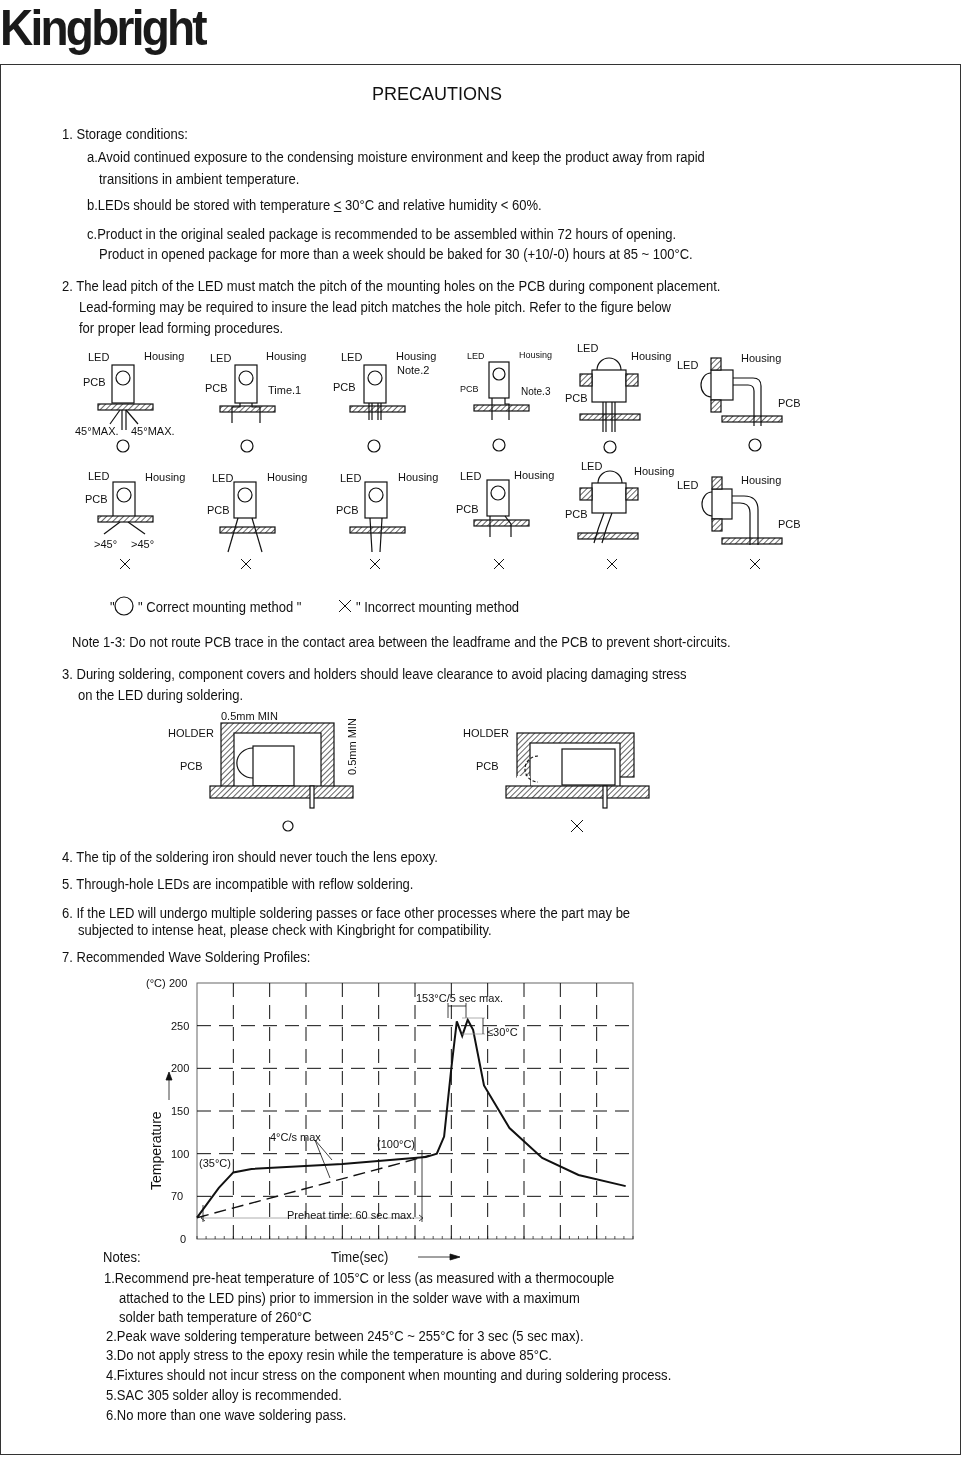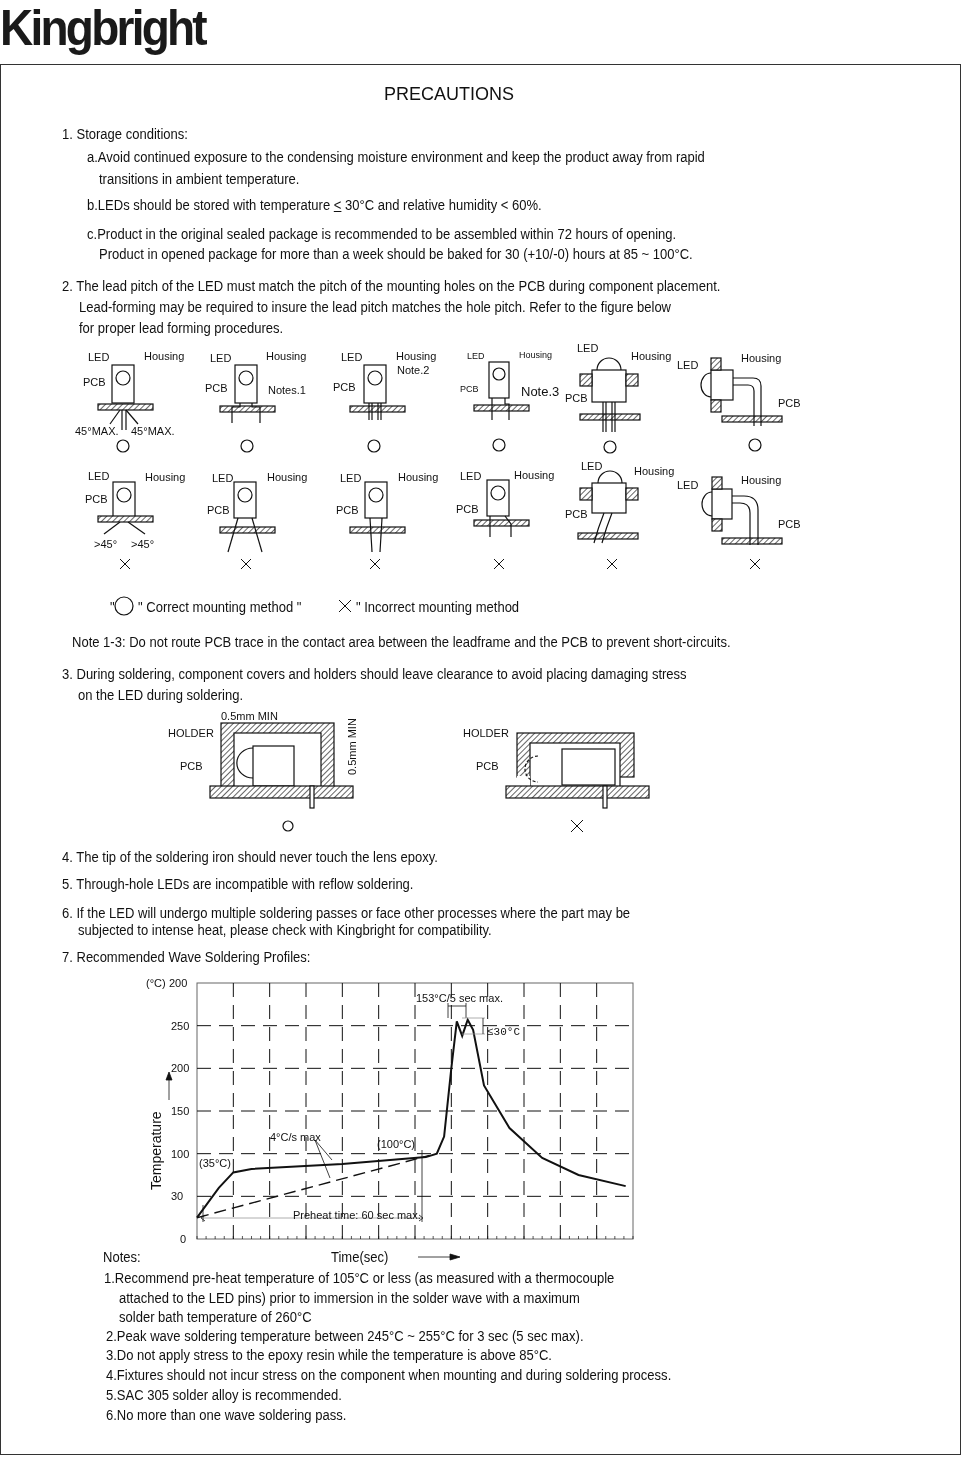--- a/index.html
+++ b/index.html
@@ -16,21 +16,21 @@
   .lbl { position:absolute; font-size:11px; white-space:nowrap; line-height:12px; }
   svg { position:absolute; overflow:visible; }
   .under { text-decoration:underline; }
 </style>
 </head>
 <body>
 
 <div class="logo">Kingbright</div>
 <div class="frame"></div>
 
-<div class="t title" style="left:384px;top:86px;">PRECAUTIONS</div>
+<div class="t title" style="left:372px;top:86px;">PRECAUTIONS</div>
 
 <div class="t" style="left:62px;top:126px;">1. Storage conditions:</div>
 <div class="t" style="left:87px;top:149px;">a.Avoid continued exposure to the condensing moisture environment and keep the product away from rapid</div>
 <div class="t" style="left:99px;top:171px;">transitions in ambient temperature.</div>
 <div class="t" style="left:87px;top:197px;"><span>b.LEDs should be stored with temperature </span><span class="under">&lt;</span><span> 30°C and relative humidity  &lt;  60%.</span></div>
 <div class="t" style="left:87px;top:226px;">c.Product in the original sealed package is recommended to be assembled within 72 hours of opening.</div>
 <div class="t" style="left:99px;top:246px;">Product in opened package for more than a week should be baked for 30 (+10/-0) hours at 85 ~ 100°C.</div>
 
 <div class="t" style="left:62px;top:278px;">2. The lead pitch of the LED must match the pitch of the mounting holes on the PCB during component placement.</div>
 <div class="t" style="left:79px;top:299px;">Lead-forming may be required to insure the lead pitch matches the hole pitch. Refer to the figure below</div>
@@ -161,29 +161,29 @@
 </svg>
 
 <div class="lbl" style="left:88px;top:351px;">LED</div>
 <div class="lbl" style="left:144px;top:350px;">Housing</div>
 <div class="lbl" style="left:83px;top:376px;">PCB</div>
 <div class="lbl" style="left:75px;top:425px;">45°MAX.</div>
 <div class="lbl" style="left:131px;top:425px;">45°MAX.</div>
 <div class="lbl" style="left:210px;top:352px;">LED</div>
 <div class="lbl" style="left:266px;top:350px;">Housing</div>
 <div class="lbl" style="left:205px;top:382px;">PCB</div>
-<div class="lbl" style="left:268px;top:384px;">Notes.1</div>
+<div class="lbl" style="left:268px;top:384px;">Time.1</div>
 <div class="lbl" style="left:341px;top:351px;">LED</div>
 <div class="lbl" style="left:396px;top:350px;">Housing</div>
 <div class="lbl" style="left:333px;top:381px;">PCB</div>
 <div class="lbl" style="left:397px;top:364px;">Note.2</div>
 <div class="lbl" style="left:467px;top:350px;font-size:9px;">LED</div>
 <div class="lbl" style="left:519px;top:349px;font-size:9px;">Housing</div>
 <div class="lbl" style="left:460px;top:383px;font-size:9px;">PCB</div>
-<div class="lbl" style="left:521px;top:386px;font-size:13px;">Note.3</div>
+<div class="lbl" style="left:521px;top:386px;font-size:10px;">Note.3</div>
 <div class="lbl" style="left:577px;top:342px;">LED</div>
 <div class="lbl" style="left:631px;top:350px;">Housing</div>
 <div class="lbl" style="left:565px;top:392px;">PCB</div>
 <div class="lbl" style="left:677px;top:359px;">LED</div>
 <div class="lbl" style="left:741px;top:352px;">Housing</div>
 <div class="lbl" style="left:778px;top:397px;">PCB</div>
 
 <div class="lbl" style="left:88px;top:470px;">LED</div>
 <div class="lbl" style="left:145px;top:471px;">Housing</div>
 <div class="lbl" style="left:85px;top:493px;">PCB</div>
@@ -310,36 +310,36 @@
     <line x1="315" y1="1140" x2="332" y2="1160"></line>
     <line x1="315" y1="1140" x2="330" y2="1178"></line>
     <line x1="169" y1="1078" x2="169" y2="1100"></line>
     <path d="M166 1080 l3 -8 3 8 z" fill="#111"></path>
     <line x1="418" y1="1257" x2="455" y2="1257"></line>
     <path d="M450 1254 l10 3 -10 3 z" fill="#111"></path>
   </g>
 </svg>
 <div id="chart-yticks">
     <div class="lbl" style="left: 180px; top: 1233px;">0</div>
-    <div class="lbl" style="left: 171px; top: 1190.33px;">30</div>
+    <div class="lbl" style="left: 171px; top: 1190.33px;">70</div>
     <div class="lbl" style="left: 171px; top: 1147.67px;">100</div>
     <div class="lbl" style="left: 171px; top: 1105px;">150</div>
     <div class="lbl" style="left: 171px; top: 1062.33px;">200</div>
     <div class="lbl" style="left: 171px; top: 1019.67px;">250</div>
     <div class="lbl" style="left: 169px; top: 977px;">200</div>
   </div>
 <div class="lbl" style="left:146px;top:977px;">(°C)</div>
 <div class="t" style="left:148px;top:1190px;transform:rotate(-90deg);transform-origin:left top;font-size:14px;">Temperature</div>
 <div class="t" style="left:331px;top:1249px;">Time(sec)</div>
 <div class="lbl" style="left:416px;top:992px;">153°C/5 sec max.</div>
-<div class="lbl" style="left:487px;top:1026px;font-family:Liberation Mono, monospace;">≤30°C</div>
+<div class="lbl" style="left:487px;top:1026px;">≤30°C</div>
 <div class="lbl" style="left:270px;top:1131px;">4°C/s max</div>
 <div class="lbl" style="left:377px;top:1138px;">(100°C)</div>
 <div class="lbl" style="left:199px;top:1157px;">(35°C)</div>
-<div class="lbl" style="left:261px;top:1209px;padding-left:32px;">Preheat time: 60 sec max.</div>
+<div class="lbl" style="left:255px;top:1209px;padding-left:32px;">Preheat time: 60 sec max.</div>
 
 <div class="t" style="left:103px;top:1249px;">Notes:</div>
 <div class="t" style="left:104px;top:1270px;">1.Recommend pre-heat temperature of 105°C or less (as measured with a thermocouple</div>
 <div class="t" style="left:119px;top:1290px;">attached to the LED pins) prior to immersion in the solder wave with a maximum</div>
 <div class="t" style="left:119px;top:1309px;">solder bath temperature of 260°C</div>
 <div class="t" style="left:106px;top:1328px;">2.Peak wave soldering temperature between 245°C ~ 255°C for 3 sec (5 sec max).</div>
 <div class="t" style="left:106px;top:1347px;">3.Do not apply stress to the epoxy resin while the temperature is above 85°C.</div>
 <div class="t" style="left:106px;top:1367px;">4.Fixtures should not incur stress on the component when mounting and during soldering process.</div>
 <div class="t" style="left:106px;top:1387px;">5.SAC 305 solder alloy is recommended.</div>
 <div class="t" style="left:106px;top:1407px;">6.No more than one wave soldering pass.</div>

